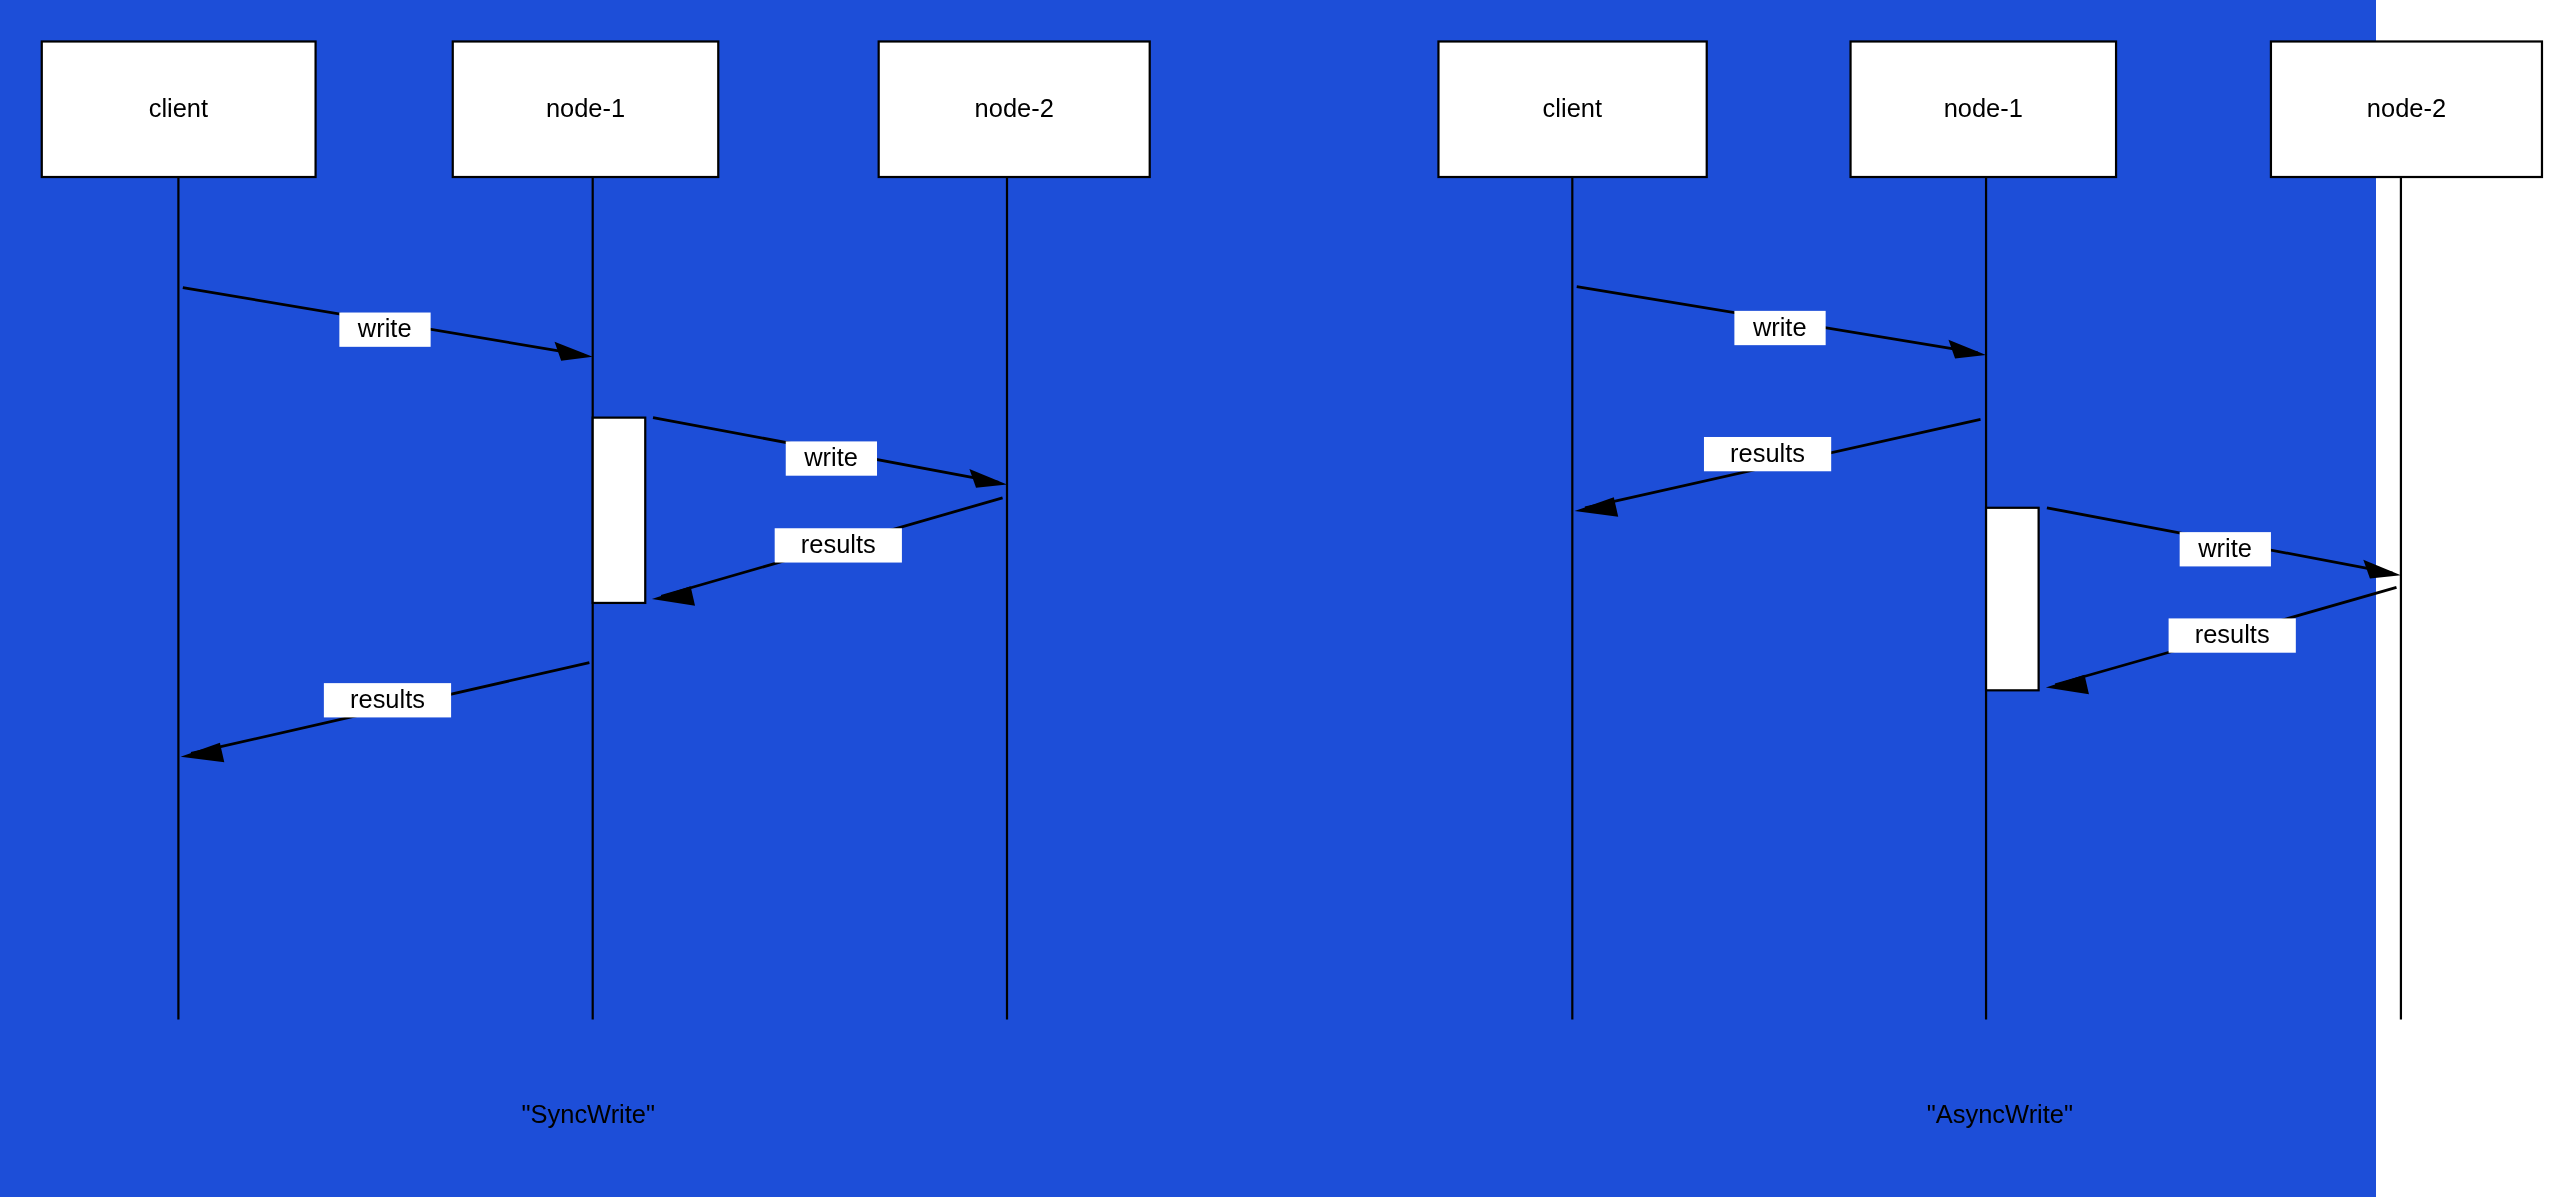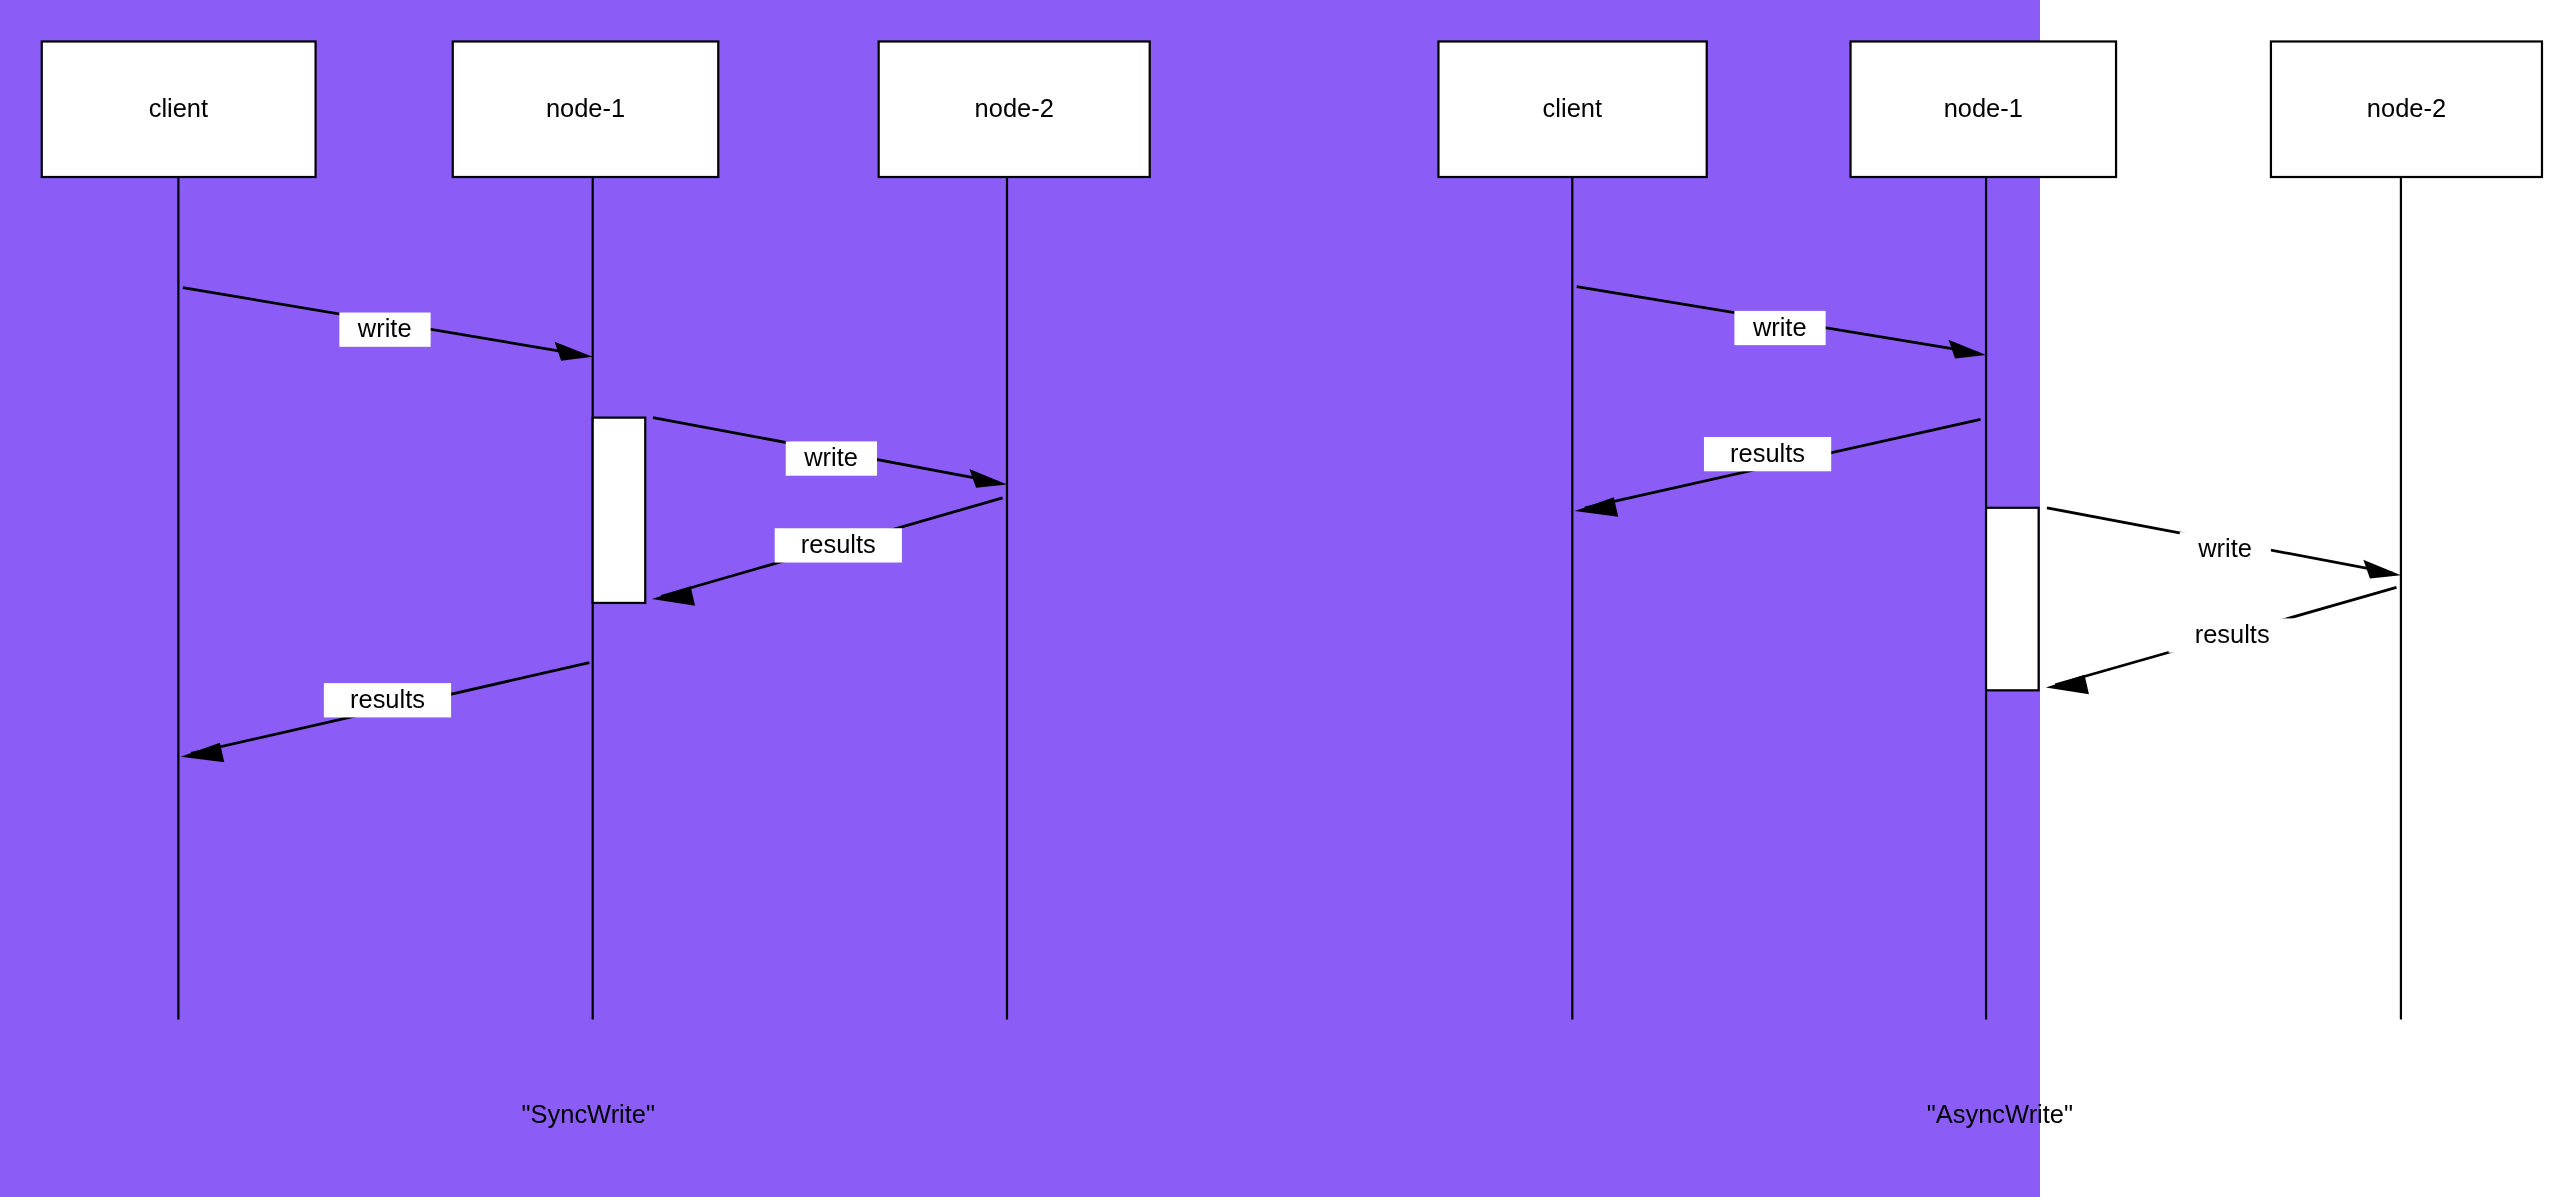--- a/index.html
+++ b/index.html
@@ -8,23 +8,23 @@
     background: #ffffff;
   }
   body {
     width: 2576px;
     height: 1197px;
     font-family: "Liberation Sans", sans-serif;
     overflow: hidden;
   }
   #canvas {
     position: relative;
-    width: 2040px;
+    width: 2376px;
     height: 1197px;
-    background: #8b5cf6;
+    background: #1d4ed8;
   }
   svg.diagram-svg {
     position: absolute;
     top: 0;
     left: 0;
     width: 2576px;
     height: 1197px;
   }
   .participant-box {
     fill: #ffffff;

